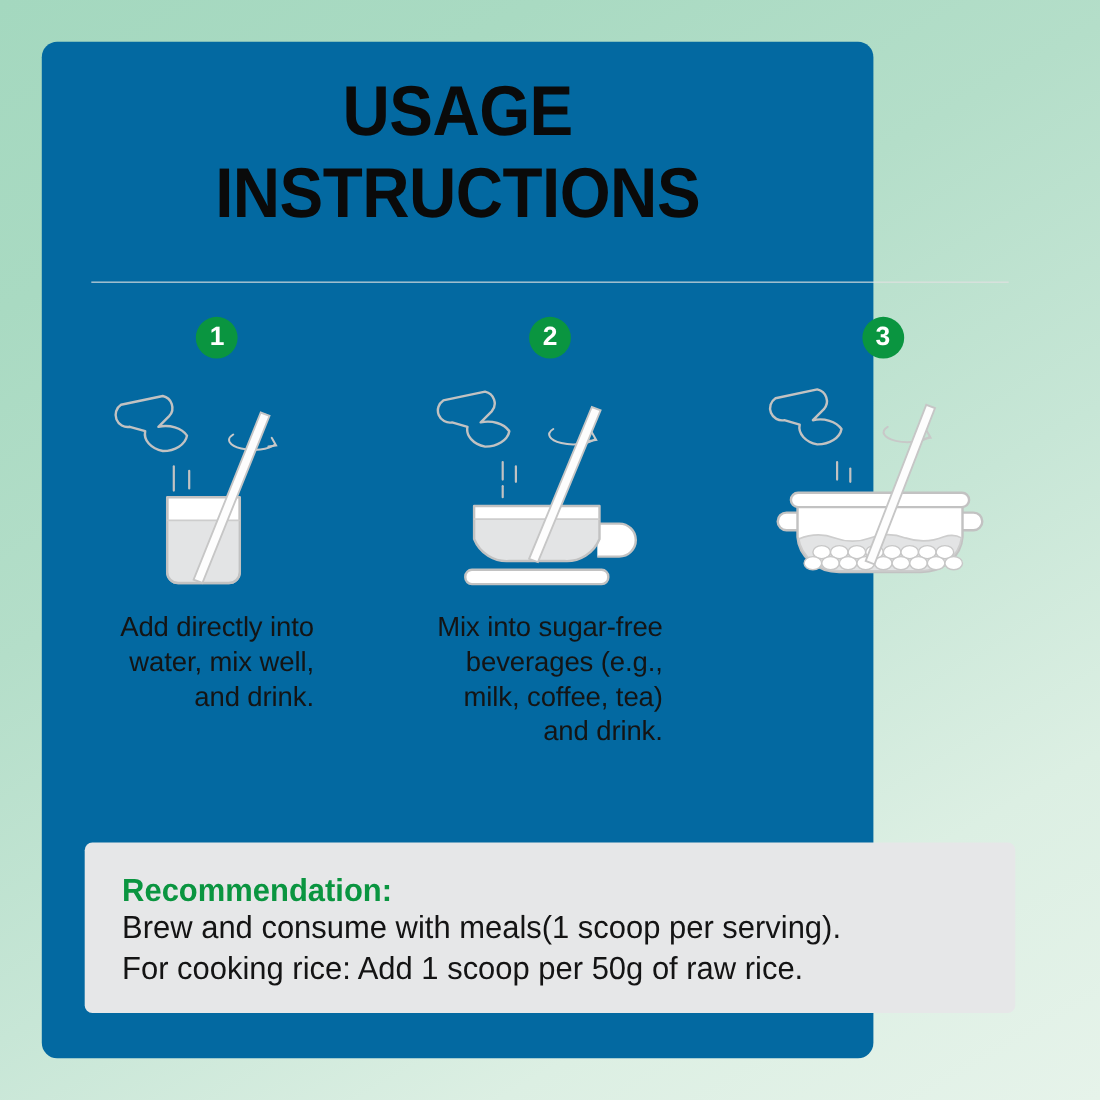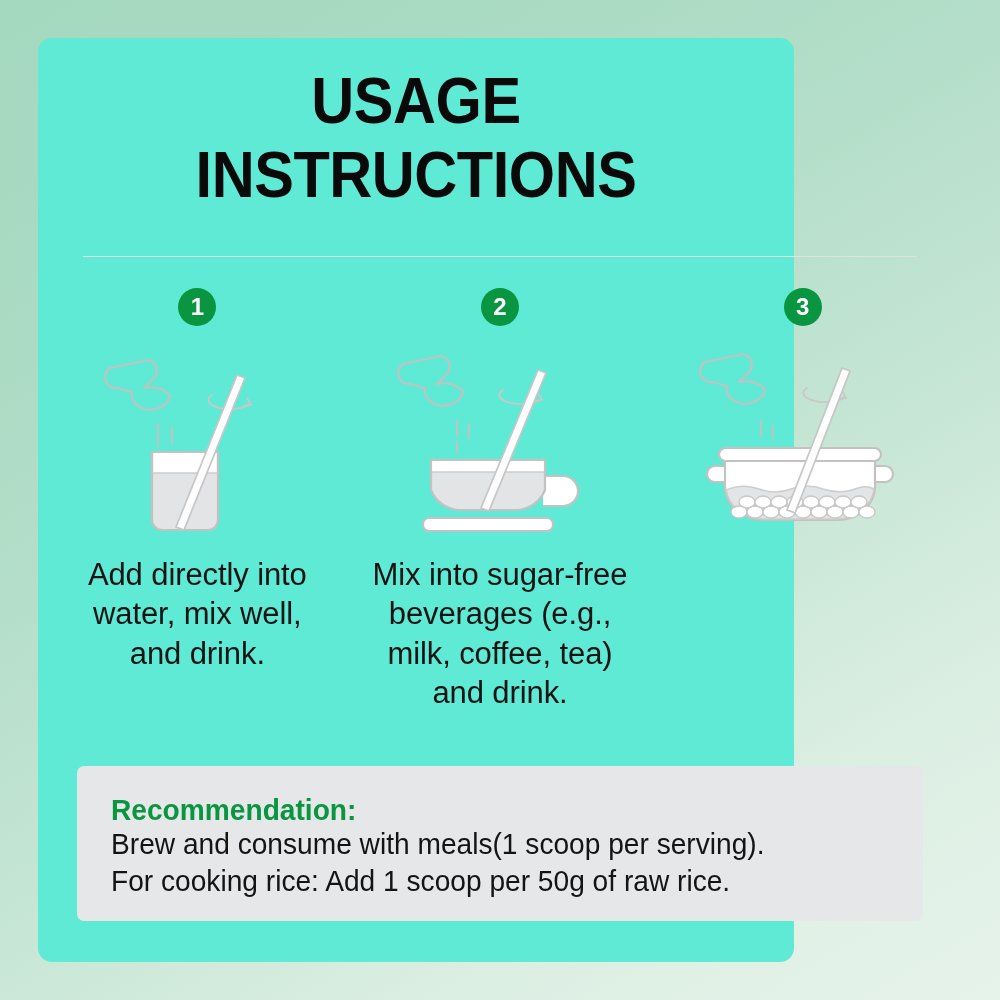--- a/index.html
+++ b/index.html
@@ -22,21 +22,21 @@
                 #e6f3ea 100%);
   }
 
   
   #card {
     position: absolute;
     left: 38px;
     top: 38px;
     width: 756px;
     height: 924px;
-    background: #5eead4;
+    background: #0369a1;
     border-radius: 14px;
   }
 
   
   #title {
     position: absolute;
     left: 0;
     top: 26px;
     width: 100%;
     text-align: center;
@@ -94,22 +94,22 @@
     margin-top: 22px;
     height: 185px;
     display: flex;
     align-items: flex-end;
     justify-content: center;
   }
   .art svg { display: block; overflow: visible; }
 
   .caption {
     margin-top: 22px;
-    text-align: center;
-    font-size: 31px;
+    text-align: right;
+    font-size: 25px;
     line-height: 1.27;
     color: #141414;
     white-space: pre-line;
     letter-spacing: -0.1px;
   }
 
   
   #rec {
     position: absolute;
     left: 39px;

